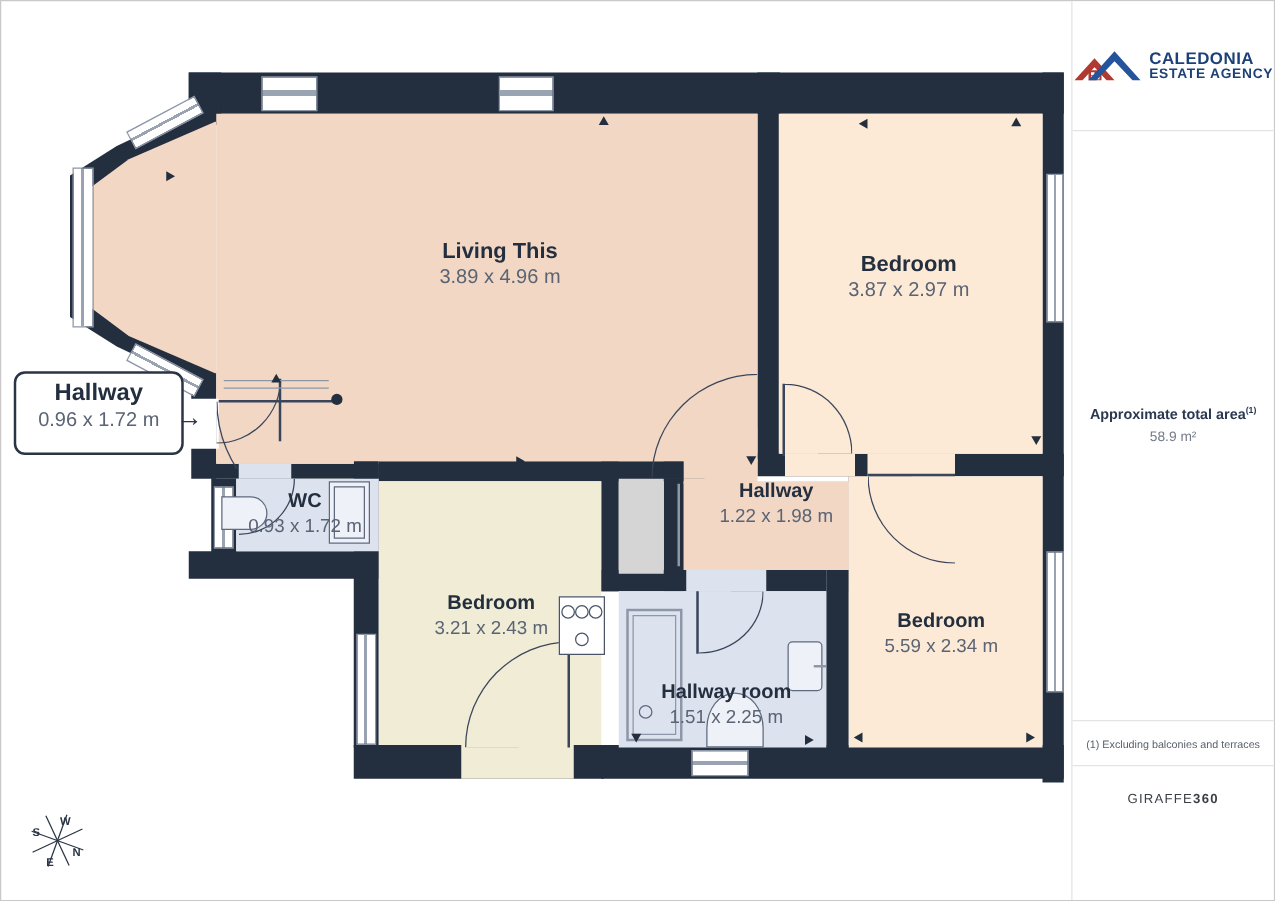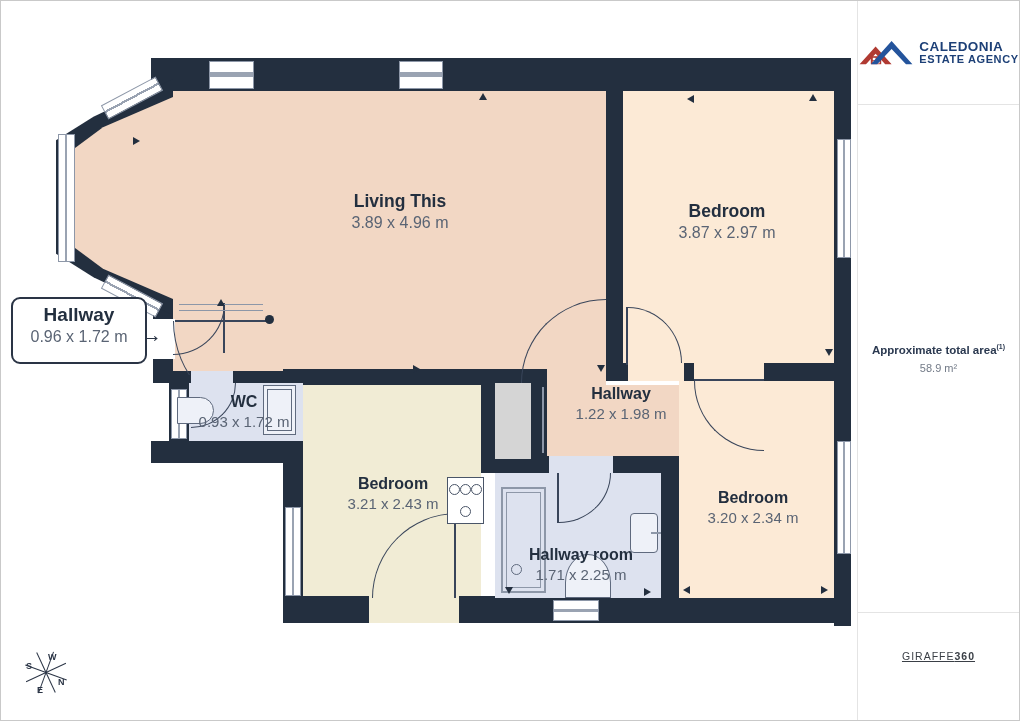--- a/index.html
+++ b/index.html
@@ -56,21 +56,21 @@
   .brand .b1{font-size:13.5px;font-weight:bold;letter-spacing:.4px;}
   .brand .b2{font-size:11px;font-weight:bold;letter-spacing:.6px;}
   .area-sec{flex:1;display:flex;flex-direction:column;align-items:center;justify-content:center;}
   .area-label{font-size:11.5px;font-weight:bold;color:#2b3950;}
   .area-label sup{font-size:7px;}
   .area-value{font-size:11px;color:#737b88;margin-top:7px;}
   .foot-sec{height:36px;display:flex;align-items:center;justify-content:center;
             font-size:8.6px;color:#5b616b;text-align:center;padding:0 6px;}
   .disc-sec{height:107px;border-bottom:none;padding:10px 13px 0;font-size:8.6px;color:#5b616b;
             text-align:center;line-height:1.55;}
-  .provider{margin-top:25px;font-size:10.5px;color:#3a3f46;letter-spacing:1px;text-decoration:underline;}
+  .provider{margin-top:8px;font-size:10.5px;color:#3a3f46;letter-spacing:1px;}
   .provider b{font-weight:bold;}
 </style>
 </head>
 <body>
 
 <div class="page">
 
   <div>
 
     <div class="w" style="left:150px;top:57px;width:700px;height:33px;"></div>
@@ -192,25 +192,25 @@
     <div class="lbl sm" style="left:392px;top:492px;">
       <div class="n">Bedroom</div>
       <div class="d">3.21 x 2.43 m</div>
     </div>
     <div class="lbl sm" style="left:620px;top:402px;">
       <div class="n">Hallway</div>
       <div class="d">1.22 x 1.98 m</div>
     </div>
     <div class="lbl sm" style="left:580px;top:563px;">
       <div class="n">Hallway room</div>
-      <div class="d">1.71 x 2.25 m</div>
+      <div class="d">1.51 x 2.25 m</div>
     </div>
     <div class="lbl sm" style="left:752px;top:506px;">
       <div class="n">Bedroom</div>
-      <div class="d">3.20 x 2.34 m</div>
+      <div class="d">5.59 x 2.34 m</div>
     </div>
 
     <div class="callout">
       <div class="n">Hallway</div>
       <div class="d">0.96 x 1.72 m</div>
     </div>
     <span class="callout-arrow">→</span>
 
     <div>
       <div class="cline" style="left:23px;top:671px;transform:rotate(-70deg);"></div>
@@ -239,20 +239,21 @@
         <div class="b1">CALEDONIA</div>
         <div class="b2">ESTATE AGENCY</div>
       </div>
     </div>
     <div class="sec area-sec">
       <div class="area-label">
         <span>Approximate total area</span><sup>(1)</sup>
       </div>
       <div class="area-value">58.9 m²</div>
     </div>
+    <div class="sec foot-sec">(1) Excluding balconies and terraces</div>
     <div class="sec disc-sec">
       <div class="provider">
         <span>GIRAFFE</span><b>360</b>
       </div>
     </div>
   </div>
 
 </div>
 
 </body></html>

